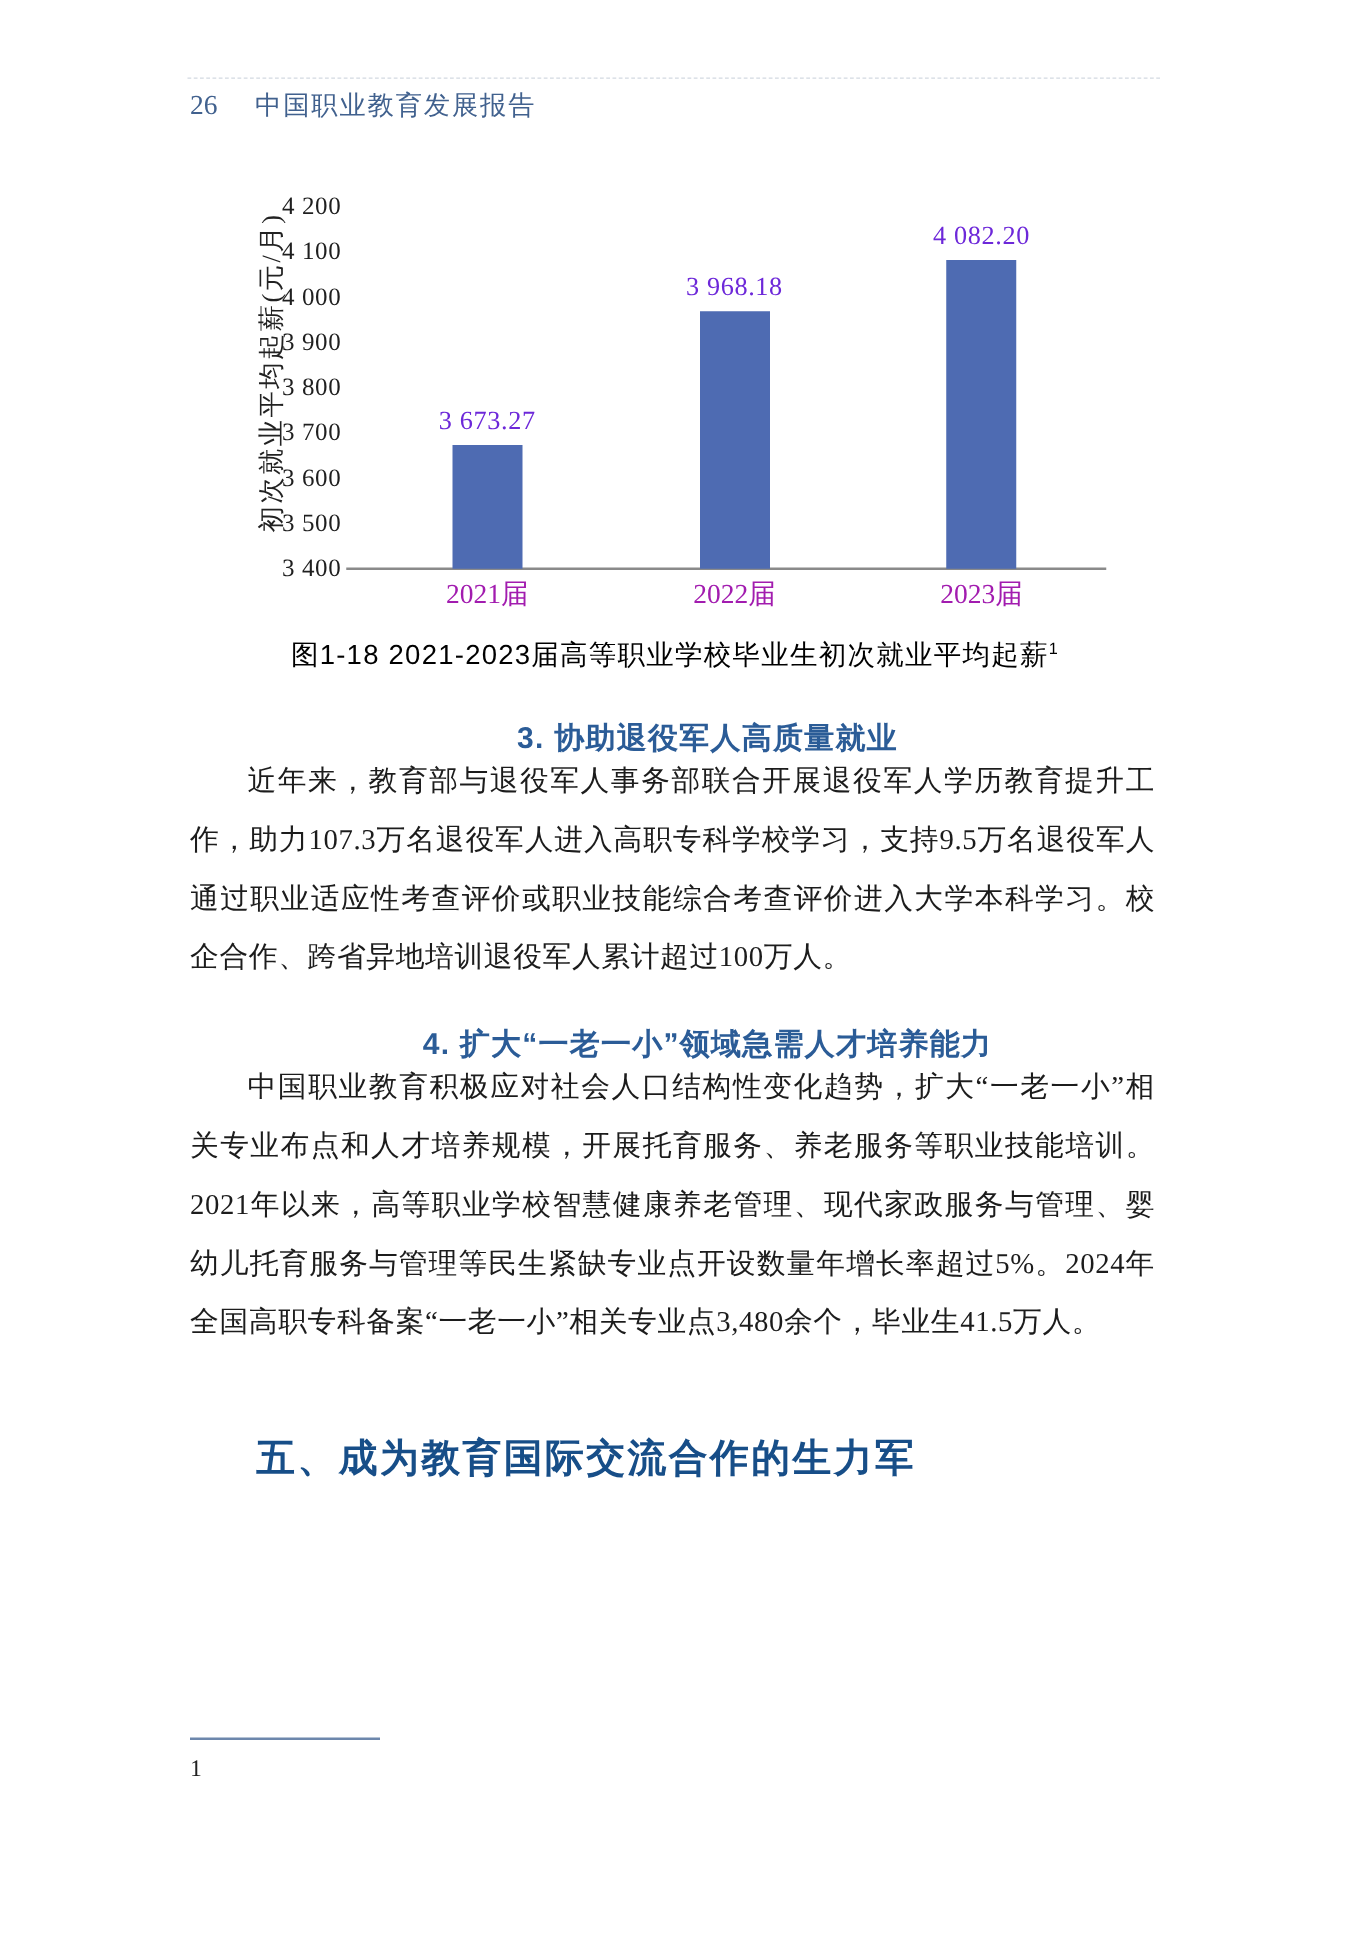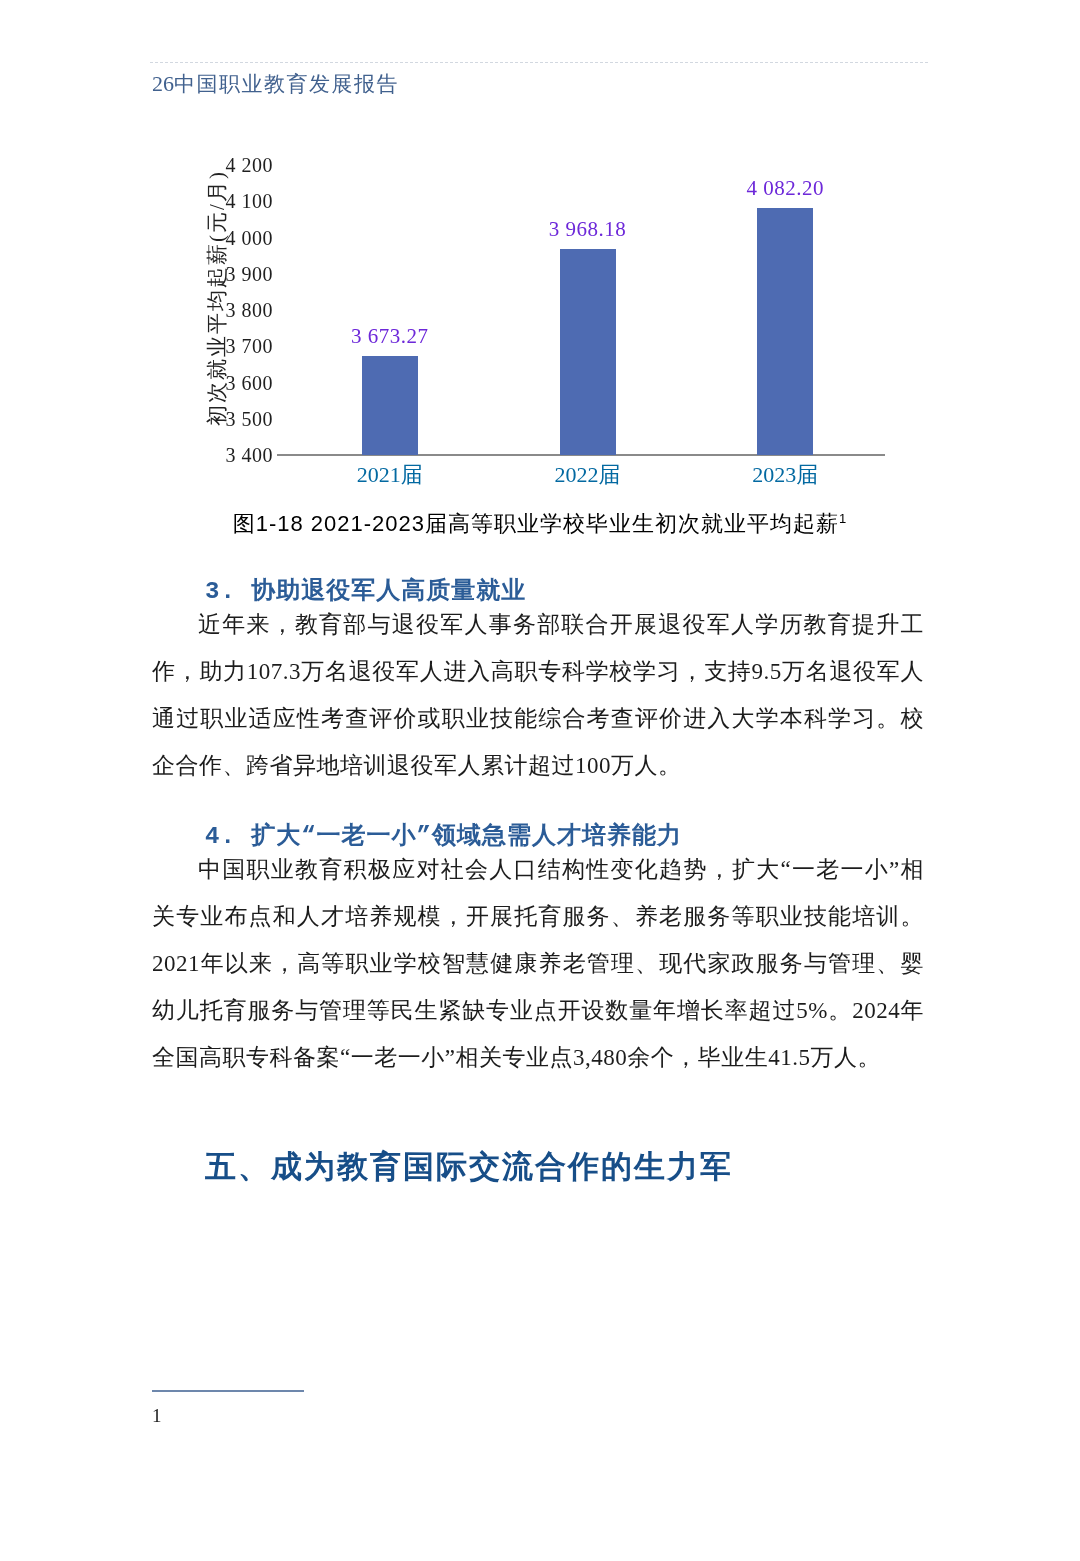--- a/index.html
+++ b/index.html
@@ -20,21 +20,21 @@
     border-top: 1px dashed #c7cfd9;
     opacity: .8;
   }
   .header {
     position: absolute;
     top: 70px; left: 152px;
     color: #41618e;
     font-size: 21px;
     letter-spacing: 1.5px;
   }
-  .header .page-num { font-size: 22px; letter-spacing: 0; }
+  .header .page-num { margin-right: 30px; font-size: 22px; letter-spacing: 0; }
 
   
   .chart { position: absolute; top: 140px; left: 155px; width: 770px; height: 352px; }
   .ylabel-box {
     position: absolute; left: 38px; top: 0; width: 48px; height: 315px;
     display: flex; align-items: center; justify-content: center;
   }
   .ylabel-text {
     transform: rotate(-90deg);
     white-space: nowrap;
@@ -51,45 +51,46 @@
   }
   .axis-line { position: absolute; background: #8a8a8a; height: 2px; }
   .bar { position: absolute; }
   .val-label {
     position: absolute; text-align: center;
     font-size: 21px; color: #6d28d9; letter-spacing: 0.5px;
     line-height: 26px;
   }
   .cat-label {
     position: absolute; text-align: center;
-    font-size: 22px; color: #0369a1;
+    font-size: 22px; color: #a21caf;
     line-height: 26px;
   }
 
   
   .caption {
     position: absolute; top: 504px; left: 155px; width: 770px;
     text-align: center;
     font-family: "Liberation Sans", "DejaVu Sans", sans-serif;
     font-size: 22px;
     color: #000000;
     letter-spacing: 1px;
     line-height: 30px;
   }
   .caption sup { font-size: 13px; }
 
   
   .sec-heading {
     position: absolute; left: 152px; width: 775px;
     padding-left: 53px;
-    font-family: Liberation Mono, monospace;
+    font-family: Liberation Sans, sans-serif;
     font-weight: bold;
     font-size: 24px;
     color: #2b5c97;
     letter-spacing: 1px;
+    text-align: center;
   }
   #sec3-heading { top: 574px; }
   #sec4-heading { top: 819px; }
 
   .body-para {
     position: absolute; left: 152px; width: 772px;
     font-size: 23px;
     line-height: 47px;
     color: #1c1c1c;
     text-align: justify;

